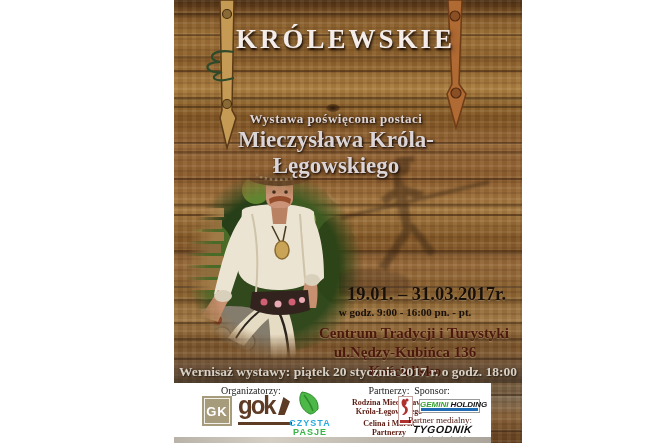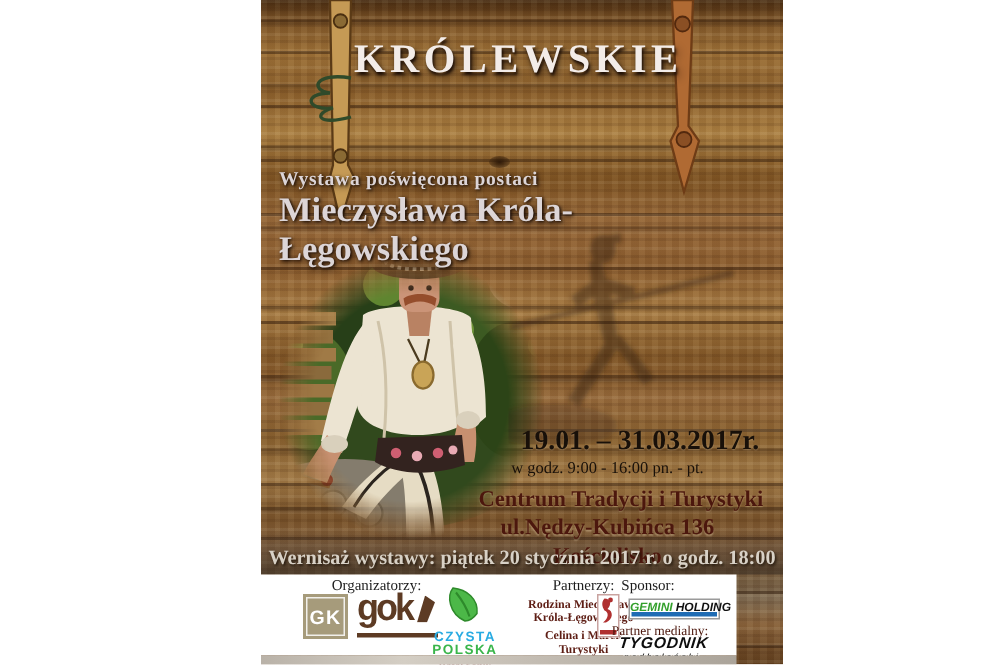--- a/index.html
+++ b/index.html
@@ -33,30 +33,30 @@
   .hinge { position:absolute; z-index:2; }
   .hinge-left  { left:26px;  top:0; }
   .hinge-right { left:258px; top:0; }
 
   
   .title-line { position:absolute; left:62px; z-index:3; color:#f3ece8; font-weight:bold;
     font-size:27px; letter-spacing:3px; white-space:nowrap;
     text-shadow:1px 2px 2px rgba(25,12,4,0.95), 2px 3px 6px rgba(25,12,4,0.65); }
   .title-1 { top:24px; }
   .title-2 { top:59px; }
-  .subtitle { position:absolute; left:12px; width:300px; z-index:3; 
+  .subtitle { position:absolute; left:12px; width:300px; z-index:3; text-align:center;
     color:#dcd5d7; font-weight:bold;
     text-shadow:1px 1px 2px rgba(25,12,4,0.95), 1px 2px 4px rgba(25,12,4,0.6); }
   .subtitle-1 { top:111px; font-size:13px; letter-spacing:0.5px; }
   .subtitle-2 { top:127px; font-size:23px; }
 
   .info { position:absolute; left:145px; top:284px; width:172px; z-index:3; text-align:center; }
   .info .dates { font-size:18.5px; font-weight:bold; color:#181009; white-space:nowrap;
     text-shadow:0 1px 1px rgba(255,235,200,0.25);padding-left:28px; }
-  .info .hours { font-size:11px; font-weight:normal; color:#181009; margin-top:1px; white-space:nowrap; }
+  .info .hours { font-size:11px; font-weight:bold; color:#181009; margin-top:1px; white-space:nowrap; }
   .info .venue { font-size:15px; font-weight:bold; color:#4c170d; margin-top:2px; line-height:17px;
     text-shadow:0 1px 1px rgba(255,235,200,0.3); white-space:nowrap; }
   .info .venue-first { margin-top:7px; }
 
   .dark-band { position:absolute; left:0; top:352px; width:100%; height:31px; z-index:1;
     background:linear-gradient(180deg, rgba(70,60,52,0) 0%, rgba(66,56,48,0.4) 45%, rgba(40,32,26,0.5) 100%); }
   .vernissage { position:absolute; left:0; top:364px; width:100%; z-index:3; text-align:center;
     font-size:13.5px; font-weight:bold; color:#d8d1c6; white-space:nowrap;
     text-shadow:1px 1px 2px rgba(25,15,6,0.9); }
 
@@ -270,31 +270,31 @@
         <div class="gok-mark"></div>
         <div class="gok-bar"></div>
       </div>
 
       <div class="czysta">
         <svg width="26" height="24" viewBox="0 0 26 24">
           <path d="M13 23 C2 18 1 6 5 1 C14 2 22 8 21 18 C18 22 15 23 13 23 Z" fill="#4cb848" stroke="#2e8a2b" stroke-width="1"></path>
           <path d="M7 4 C11 9 14 14 16 20" stroke="#2e8a2b" stroke-width="1.4" fill="none"></path>
         </svg>
         <div class="word1">CZYSTA</div>
-        <div class="word2">POLSKA</div>
+        <div class="word2">PASJE</div>
         <div class="cap">Rafał Sonik</div>
       </div>
 
       <div class="p-block p-fam">
         <div>Rodzina Mieczysława</div>
         <div>Króla-Łęgowskiego</div>
       </div>
       <div class="p-block p-cpl">
         <div>Celina i Marek</div>
-        <div>Turystyki</div>
+        <div>Partnerzy</div>
       </div>
 
       <div class="emblem">
         <svg width="13" height="22" viewBox="0 0 13 22">
           <path d="M4 2 C8 2 9 6 6 9 C10 10 10 16 5 18 L3 18 C7 15 7 11 4 10 C2 7 2 4 4 2 Z" fill="#b03030"></path>
           <circle cx="8" cy="3" r="1.6" fill="#b03030"></circle>
         </svg>
         <div class="emblem-bar"></div>
       </div>
 

